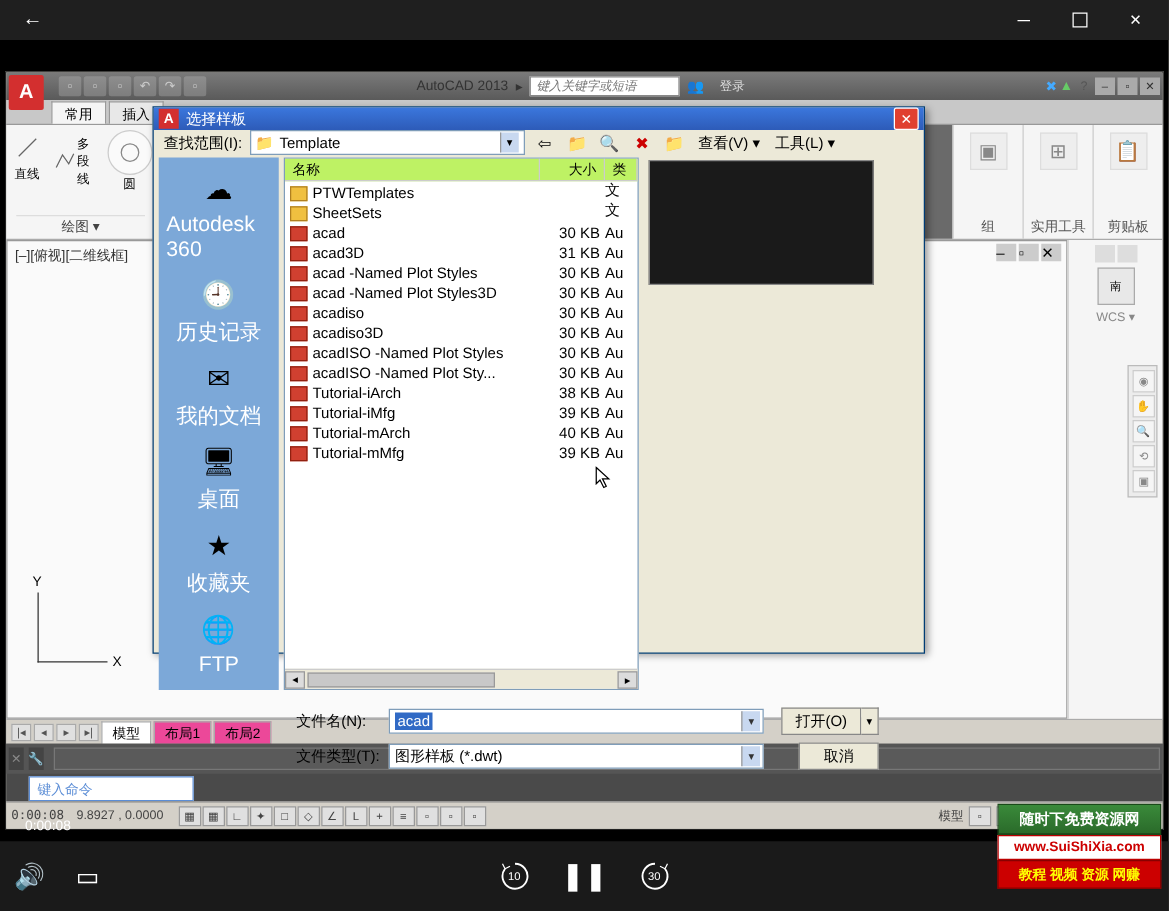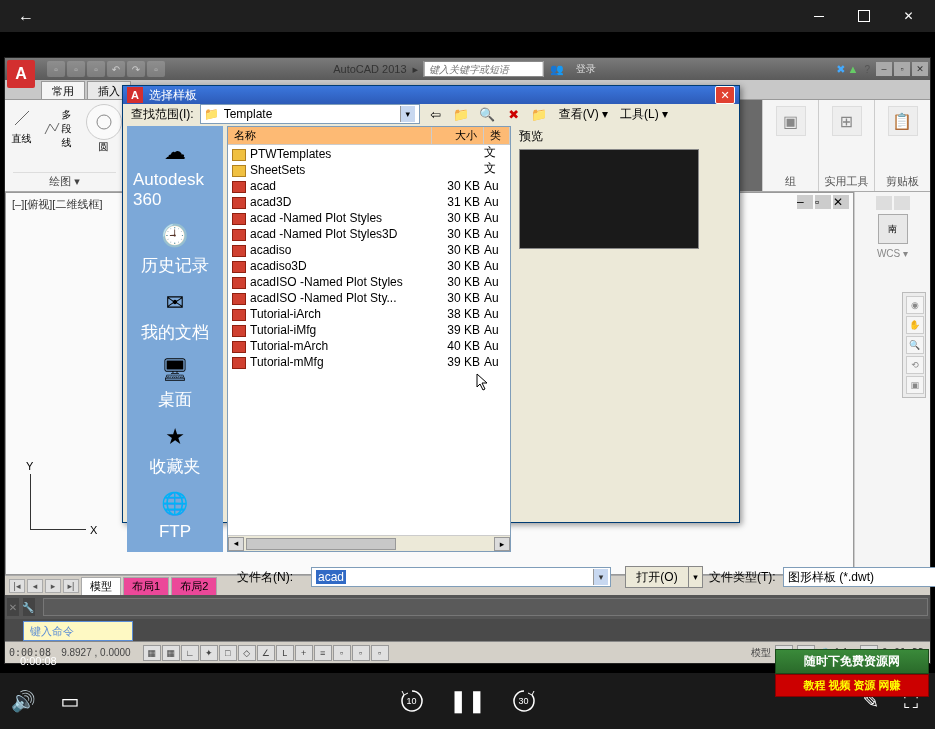--- a/index.html
+++ b/index.html
@@ -65,21 +65,21 @@
 .tabs-row { height:20px; background:#d4d0c8; border-top:1px solid #aaa; display:flex; align-items:center; padding:0 4px; gap:2px;}
 .tabs-row .arrow { width:16px; height:14px; background:#e0e0e0; border:1px solid #aaa; font-size:9px; display:flex; align-items:center; justify-content:center; color:#555;}
 .tabs-row .tab { padding:1px 8px; font-size:11px; background:#ec4899; border:1px solid #aaa; border-bottom:none; cursor:pointer;}
 .tabs-row .tab.active { background:#fff; }
 
 
 .cmd-area { height:46px; background:#4a4a4a; display:flex; flex-direction:column;}
 .cmd-row1 { height:24px; background:#555; display:flex; align-items:center; padding:2px;}
 .cmd-handle { width:12px; height:18px; background:#444; margin-right:4px; display:flex; align-items:center; justify-content:center; color:#888; font-size:10px;}
 .cmd-input { flex:1; height:18px; background:#5a5a5a; border:1px solid #777; margin-left:4px;}
-.cmd-typed { height:20px; background:#fef9c3; border:1px solid #5b8dd6; color:#5b8dd6; padding:2px 6px; font-size:11px; width:110px; margin:2px 0 0 18px; cursor:text; display:inline-block;}
+.cmd-typed { height:20px; background:#ffffff; border:1px solid #5b8dd6; color:#5b8dd6; padding:2px 6px; font-size:11px; width:132px; margin:2px 0 0 18px; cursor:text; display:inline-block;}
 
 
 .status-bar { height:22px; background:#d4d0c8; border-top:1px solid #888; display:flex; align-items:center; font-size:10px; color:#444;}
 .status-bar .coords { padding:0 6px; }
 .status-bar .sb-btns { display:flex; gap:1px; margin-left:6px;}
 .status-bar .sbb { width:18px; height:16px; background:#e0e0e0; border:1px solid #999; display:flex; align-items:center; justify-content:center; font-size:9px;}
 .status-bar .right { margin-left:auto; display:flex; align-items:center; gap:4px; padding-right:6px;}
 .status-bar .time { font-family:monospace;}
 
 
@@ -93,54 +93,54 @@
 .dlg-toolbar .combo .arr { width:15px; height:16px; background:#c8d8f0; border-left:1px solid #999; display:flex; align-items:center; justify-content:center; font-size:9px;}
 .dlg-toolbar .tbtn { width:20px; height:20px; display:flex; align-items:center; justify-content:center; font-size:13px; cursor:pointer;}
 .dlg-toolbar .tmenu { font-size:12px; cursor:pointer; padding:0 3px;}
 .dlg-body { flex:1; display:flex; padding:2px 8px 6px 4px; gap:4px;}
 .places { width:96px; background:#7ca8d8; display:flex; flex-direction:column; align-items:center; padding:6px 0; gap:2px;}
 .places .pl { width:84px; display:flex; flex-direction:column; align-items:center; padding:4px 0; cursor:pointer; border-radius:3px;}
 .places .pl .pic { width:36px; height:32px; display:flex; align-items:center; justify-content:center; font-size:22px;}
 .places .pl .plab { font-size:17px; color:#fff; margin-top:2px;}
 .file-area { width:284px; display:flex; flex-direction:column;}
 .file-list { flex:1; background:#fff; border:1px solid #7f9db9; display:flex; flex-direction:column; font-size:12px;}
-.file-head { height:18px; display:flex; background:#fdba74; border-bottom:1px solid #ccc;}
+.file-head { height:18px; display:flex; background:#bef264; border-bottom:1px solid #ccc;}
 .file-head .col { padding:1px 6px; border-right:1px solid #ccc; font-size:11px;}
 .file-rows { flex:1; overflow:hidden;}
 .file-row { height:16px; display:flex; align-items:flex-end; padding:0 4px; cursor:pointer;}
 .file-row .fic { width:14px; height:12px; margin-right:4px; display:inline-block;}
 .fic.folder { background:#f0c040; border:1px solid #b08020;}
 .fic.dwt { background:#d04030; border:1px solid #902010;}
 .file-row .fname { flex:1; white-space:nowrap; overflow:hidden;}
 .file-row .fsize { width:48px; text-align:right; padding-right:4px;}
 .file-row .ftype { width:22px; overflow:hidden;}
 .file-scroll { height:16px; background:#ece9d8; border-top:1px solid #ccc; display:flex; align-items:center;}
 .file-scroll .thumb { width:150px; height:12px; background:#c8c8c8; border:1px solid #999; margin-left:2px;}
 .file-scroll .sarr { width:16px; height:14px; background:#dcdcdc; border:1px solid #999; margin-left:auto; display:flex; align-items:center; justify-content:center; font-size:9px;}
 .preview { flex:1; display:flex; flex-direction:column;}
 .preview .plbl { font-size:12px; padding:2px 4px;}
 .preview .pbox { width:180px; height:100px; background:#1a1a1a; border:1px solid #888; margin:2px 4px;}
-.dlg-bottom { padding:8px 10px 10px 114px; display:flex; flex-direction:row; gap:6px;}
+.dlg-bottom { padding:8px 10px 10px 114px; display:flex; flex-direction:column; gap:6px;}
 .dlg-row { display:flex; align-items:center; gap:6px;}
 .dlg-row .rlbl { width:68px; font-size:12px;}
 .dlg-row .rinput { width:300px; height:20px; background:#fff; border:1px solid #7f9db9; display:flex; align-items:center; justify-content:space-between; padding:0 2px 0 4px; font-size:12px;}
 .dlg-row .rinput .arr { width:15px; height:16px; background:#c8d8f0; border-left:1px solid #999; display:flex; align-items:center; justify-content:center; font-size:9px; color:#333;}
 .dlg-btn { width:64px; height:22px; background:#ece9d8; border:1px solid #888; font-size:12px; display:flex; align-items:center; justify-content:center; cursor:pointer;}
 .dlg-split { width:14px; height:22px; border:1px solid #888; border-left:none; background:#ece9d8; font-size:9px; display:flex; align-items:center; justify-content:center;}
 
 
 .player { position:absolute; bottom:0; left:0; right:0; height:56px; background:#1a1a1a; display:flex; align-items:center; padding:0 10px; gap:18px;}
 .player .pbtn { color:#fff; font-size:20px; cursor:pointer; width:28px; display:flex; align-items:center; justify-content:center;}
 .player .center { position:absolute; left:50%; transform:translateX(-50%); display:flex; gap:28px; align-items:center;}
 .player .right { margin-left:auto; display:flex; align-items:center; gap:12px;}
 .player-time { position:absolute; left:20px; bottom:62px; color:#fff; font-size:11px;}
 .player-time2 { position:absolute; right:22px; bottom:62px; color:#fff; font-size:11px;}
 
 
-.watermark { position:absolute; right:6px; bottom:32px; width:154px; z-index:50;}
+.watermark { position:absolute; right:6px; bottom:18px; width:131px; z-index:50;}
 .watermark .wm1 { background:linear-gradient(#3a8a3a,#2a6a2a); color:#fff; font-size:12px; padding:3px 6px; text-align:center; font-weight:bold; border:1px solid #1a4a1a;}
 .watermark .wm2 { background:#fff; color:#c00; font-size:11px; padding:3px 4px; text-align:center; border:1px solid #b00; font-weight:bold;}
 .watermark .wm3 { background:#c00; color:#ff0; font-size:11px; padding:3px 4px; text-align:center; font-weight:bold; border:1px solid #800;}
 
 
 .fake-cursor { position:absolute; top:373px; left:476px; font-size:16px; color:#000; z-index:200; pointer-events:none;}
 .fake-cursor svg { width:14px; height:18px;}
 </style>
 </head>
 <body>
@@ -458,21 +458,20 @@
             </div>
           </div>
         <div class="file-scroll">
           <div style="width:16px;height:14px;background:#dcdcdc;border:1px solid #999;font-size:9px;text-align:center;">◂</div>
           <div class="thumb"></div>
           <div class="sarr">▸</div>
         </div>
       </div>
     </div>
     <div class="preview">
-      <div class="plbl">预览</div>
       <div class="pbox"></div>
     </div>
   </div>
   <div class="dlg-bottom">
     <div class="dlg-row">
       <span class="rlbl">文件名(N):</span>
       <div class="rinput">
         <span style="background:#316ac5;color:#fff;padding:0 2px;">acad</span>
         <span class="arr">▾</span>
       </div>
@@ -521,14 +520,15 @@
     </div>
   </div>
   <div class="right">
     <div class="pbtn">✎</div>
     <div class="pbtn">⛶</div>
   </div>
 </div>
 
 <div class="watermark">
   <div class="wm1">随时下免费资源网</div>
+  <div class="wm2">www.SuiShiXia.com</div>
   <div class="wm3">教程 视频 资源 网赚</div>
 </div>
 
 </body></html>

